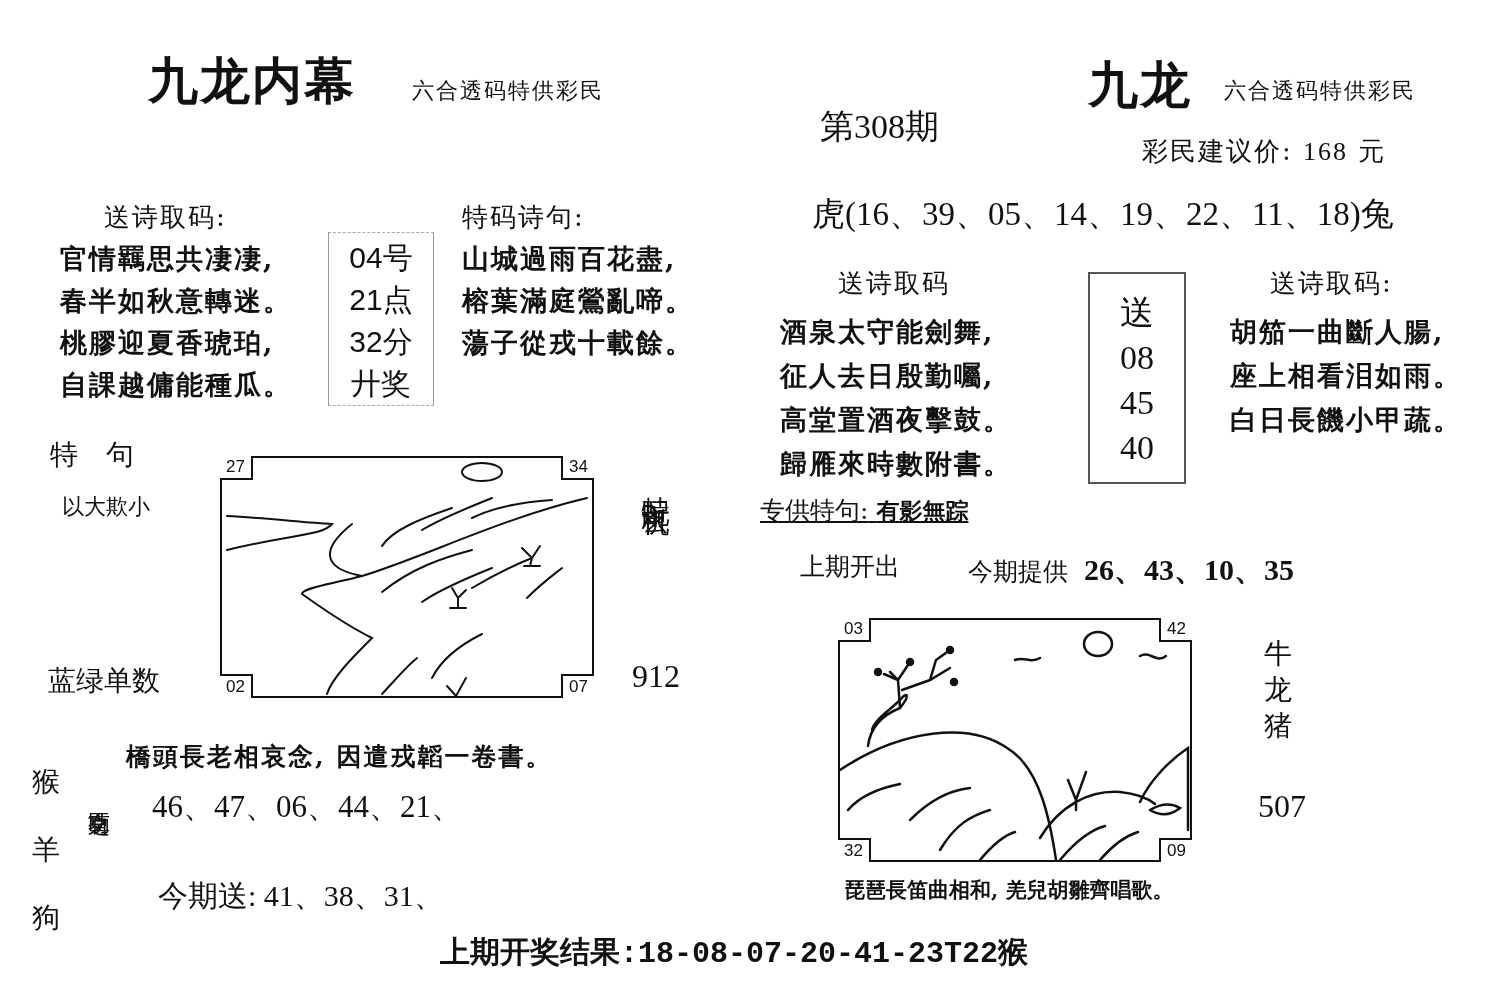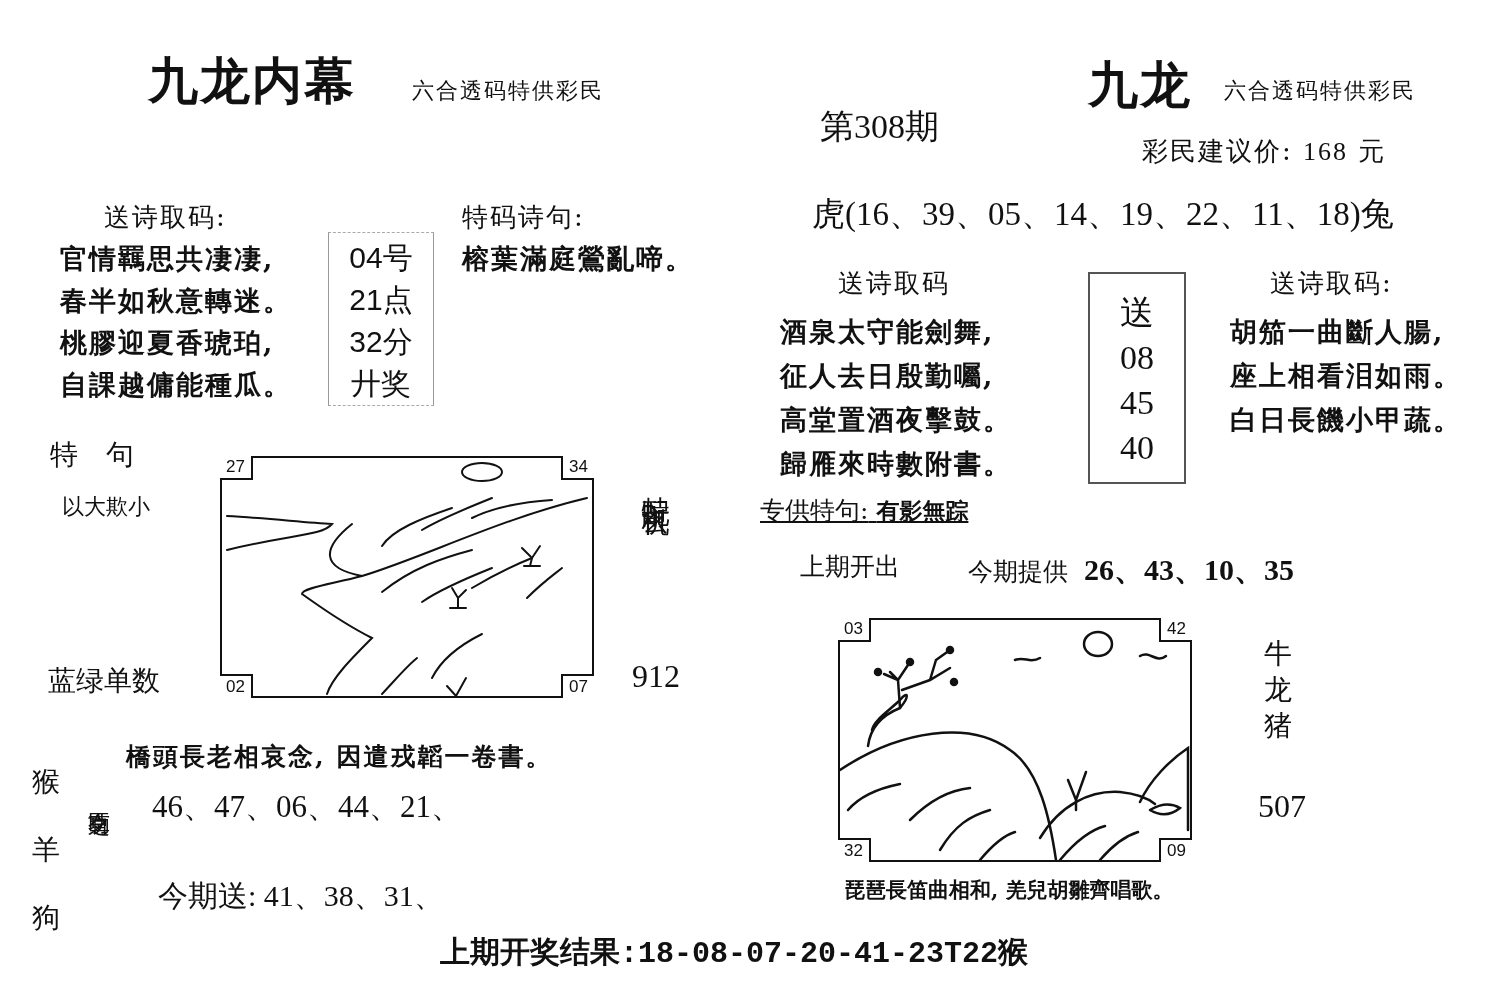--- a/index.html
+++ b/index.html
@@ -38,21 +38,23 @@
   <div class="code-list" style="font-size:30px; line-height:42px; padding-top:4px;">
     <div>04号</div>
     <div>21点</div>
     <div>32分</div>
     <div>廾奖</div>
   </div>
 </div>
 
 <div class="abs hdr" style="left:462px; top:200px;">特码诗句:</div>
 <div class="abs poem" style="left:462px; top:238px;">
+  <div>山城過雨百花盡,</div>
   <div>榕葉滿庭鶯亂啼。</div>
+  <div>蕩子從戎十載餘。</div>
 </div>
 
 <div class="abs" style="left:50px; top:436px; font-size:28px; white-space:pre;">特　句</div>
 <div class="abs" style="left:62px; top:492px; font-size:22px;">以大欺小</div>
 <div class="abs" style="left:48px; top:662px; font-size:28px;">蓝绿单数</div>
 
 <div class="sketch" style="left:220px; top:456px; width:370px; height:238px;">
   <svg width="370" height="238" viewBox="0 0 370 238">
     <g fill="none" stroke="#111" stroke-width="2" stroke-linecap="round">
       <path d="M5 58 C40 60 80 64 110 66 C100 78 70 76 5 92"></path>

